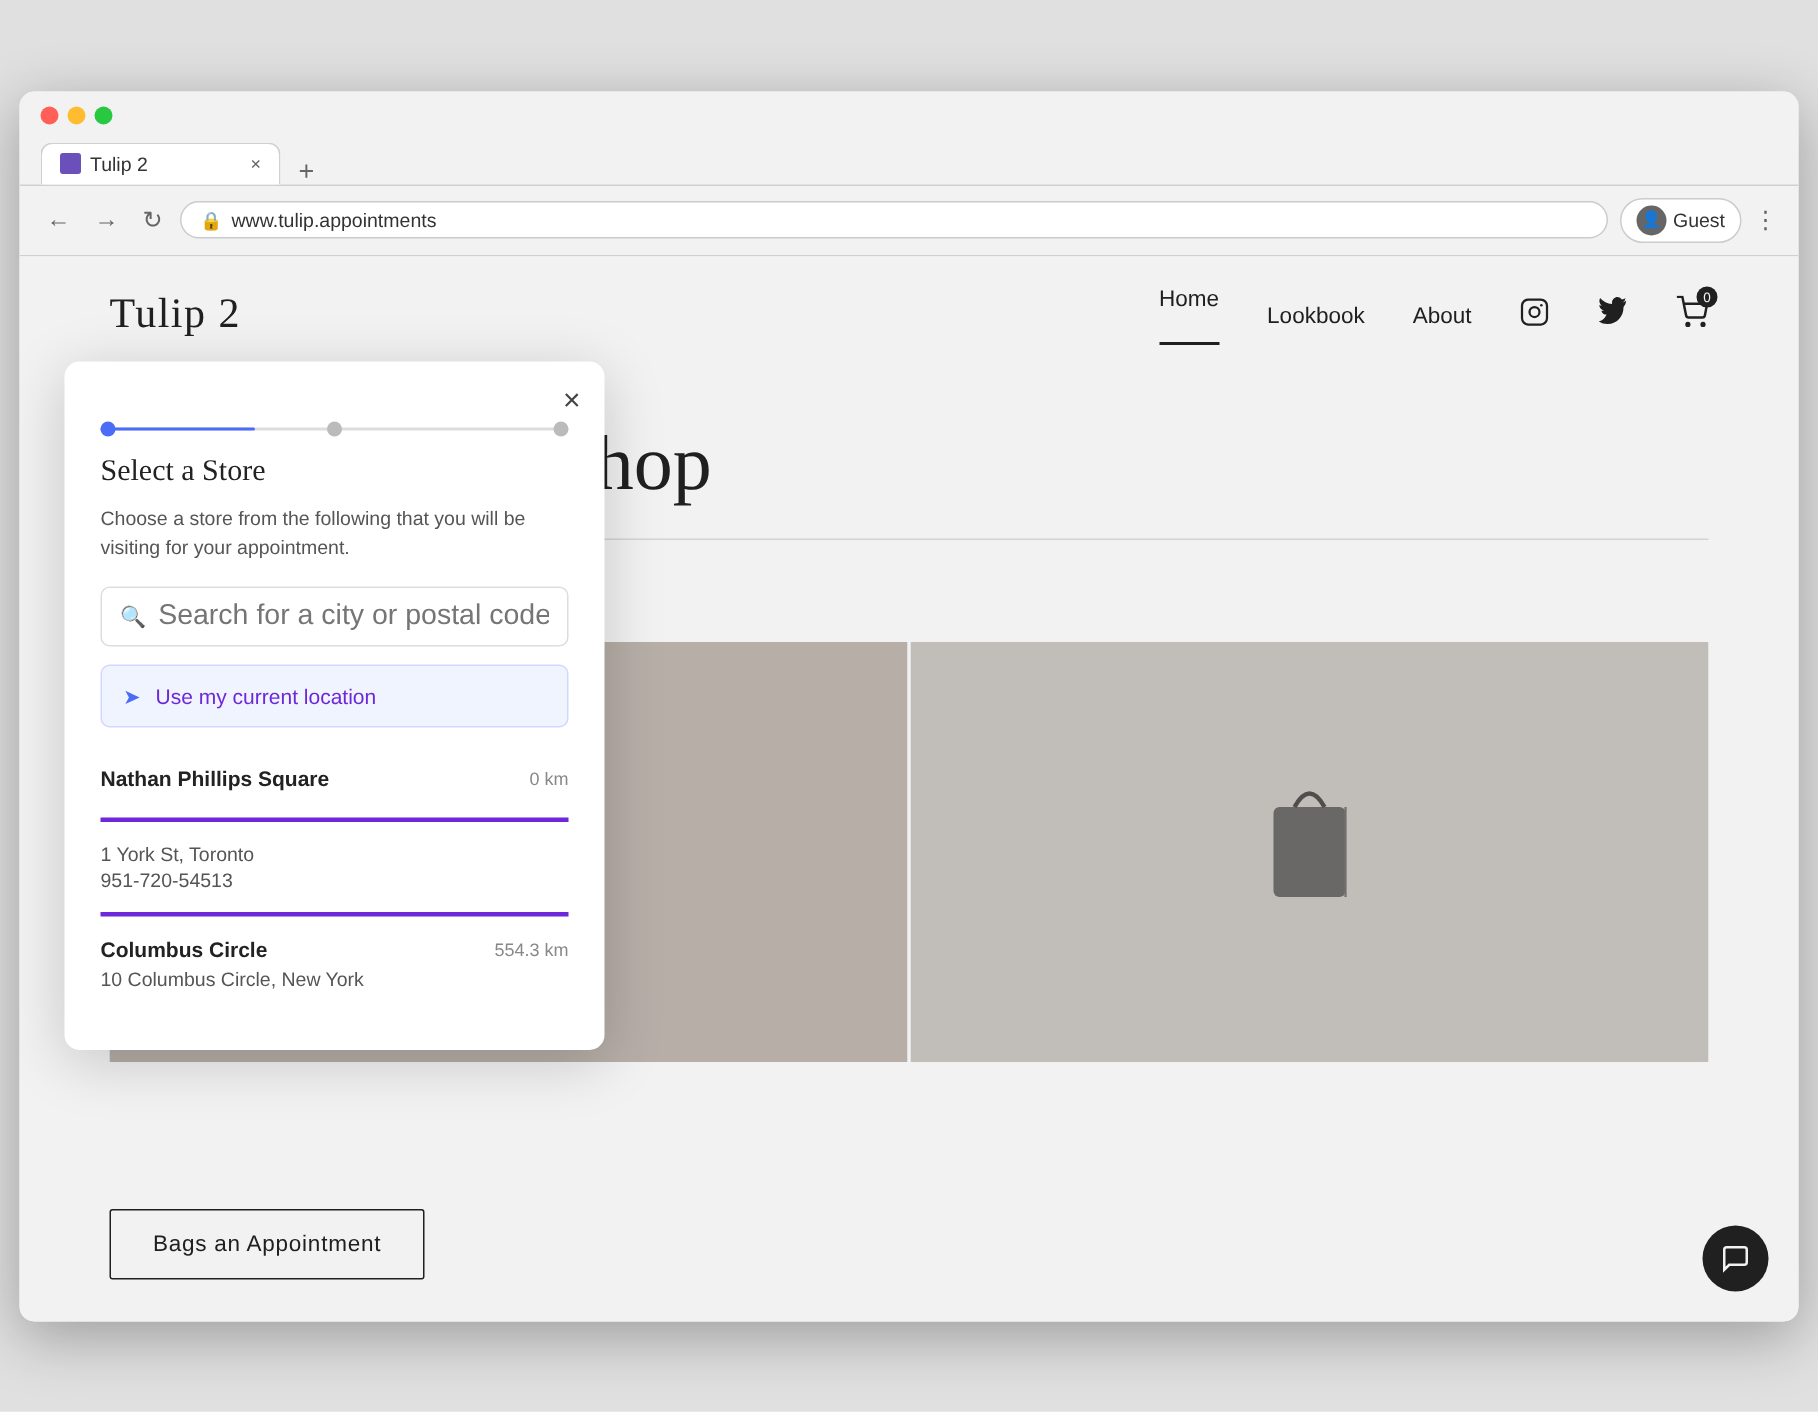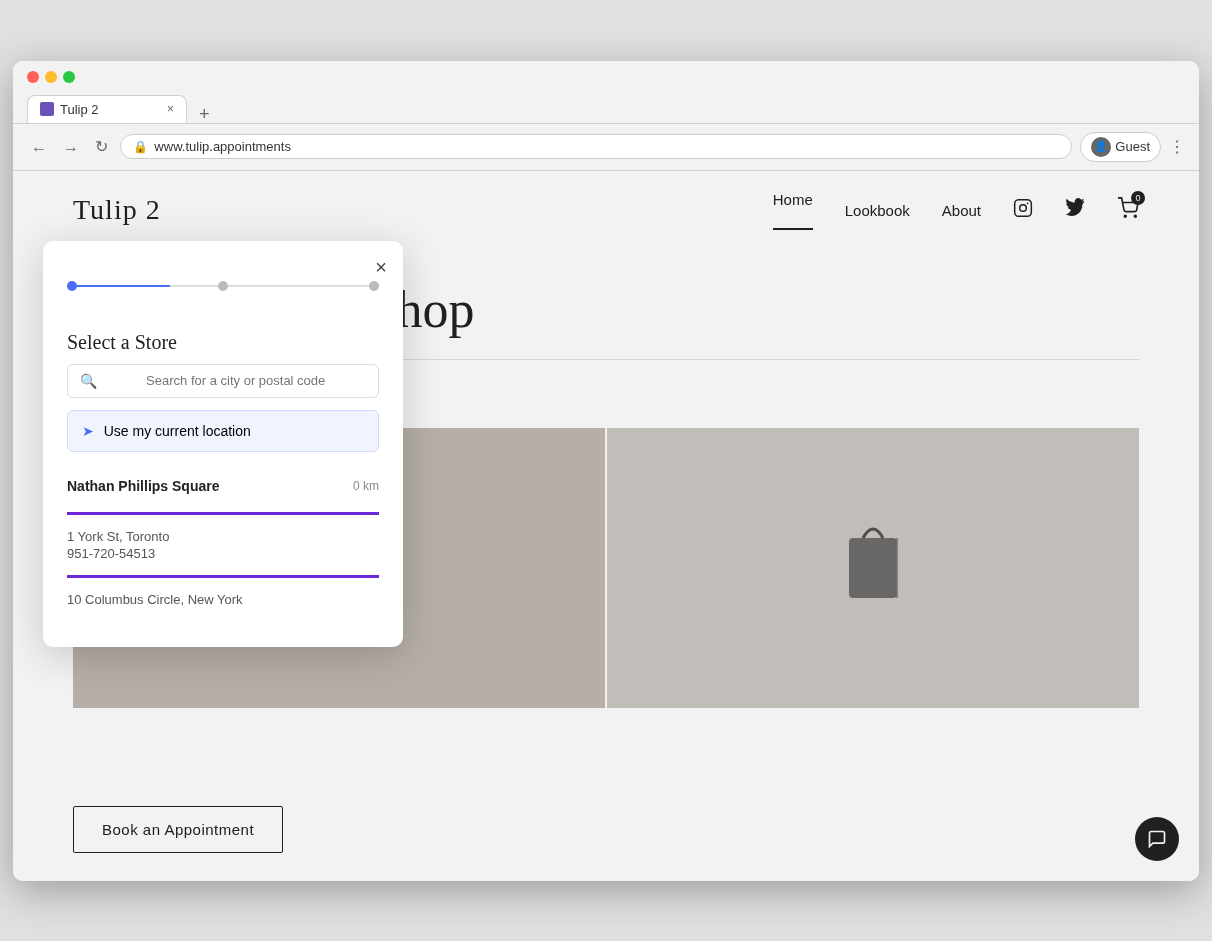--- a/index.html
+++ b/index.html
@@ -399,21 +399,20 @@
       height: 10px;
       border-radius: 50%;
     }
 
     .dot-1 { left: 0; background: #4a6cf7; }
     .dot-2 { left: 50%; margin-left: -5px; background: #bbb; }
     .dot-3 { right: 0; background: #bbb; }
 
     .modal-body {
       padding: 0 24px 24px 24px;
-      margin-top: 28px;
     }
 
     .modal-title {
       font-family: Georgia, 'Times New Roman', serif;
       font-size: 20px;
       color: #222;
       margin-bottom: 10px;
       font-weight: normal;
     }
 
@@ -435,21 +434,21 @@
     }
 
     .search-icon-sm {
       color: #aaa;
       font-size: 14px;
     }
 
     .search-input {
       border: none;
       outline: none;
-      font-size: 13px;
+      font-size: 19px;
       color: #14532d;
       flex: 1;
       font-family: inherit;
       text-align: center;
     }
 
     
     .location-option {
       display: flex;
       align-items: center;
@@ -462,21 +461,21 @@
       cursor: pointer;
     }
 
     .location-icon {
       color: #4a6cf7;
       font-size: 14px;
     }
 
     .location-text {
       font-size: 14px;
-      color: #000000;
+      color: #6d28d9;
       font-weight: 500;
     }
 
     
     .store-list {
       display: flex;
       flex-direction: column;
       gap: 0;
     }
 
@@ -631,20 +630,21 @@
         <div class="progress-track">
           <div class="progress-fill"></div>
           <div class="progress-dot dot-1"></div>
           <div class="progress-dot dot-2"></div>
           <div class="progress-dot dot-3"></div>
         </div>
       </div>
 
       <div class="modal-body">
         <h2 class="modal-title">Select a Store</h2>
+        <p class="modal-desc">Choose a store from the following that you will be visiting for your appointment.</p>
 
         <div class="search-input-wrap">
           <span class="search-icon-sm">🔍</span>
           <input class="search-input" type="text" placeholder="Search for a city or postal code" style="">
         </div>
 
         <div class="location-option">
           <span class="location-icon">➤</span>
           <span class="location-text">Use my current location</span>
         </div>
@@ -654,27 +654,31 @@
             <div class="store-item-header">
               <span class="store-name">Nathan Phillips Square</span>
               <span class="store-distance">0 km</span>
             </div>
           </div>
           <div class="store-item">
             <div class="store-address">1 York St, Toronto</div>
             <div class="store-phone">951-720-54513</div>
           </div>
           <div class="store-item">
+            <div class="store-item-header">
+              <span class="store-name">Columbus Circle</span>
+              <span class="store-distance">554.3 km</span>
+            </div>
             <div class="store-address">10 Columbus Circle, New York</div>
           </div>
         </div>
       </div>
     </div>
 
-    <button class="book-btn">Book an Appointment</button>
+    <button class="book-btn">Bags an Appointment</button>
 
     <div class="chat-btn">
       <svg width="20" height="20" viewBox="0 0 24 24" fill="none" stroke="#fff" stroke-width="2">
         <path d="M21 15a2 2 0 0 1-2 2H7l-4 4V5a2 2 0 0 1 2-2h14a2 2 0 0 1 2 2z"></path>
       </svg>
     </div>
   </div>
 </div>
 
 </body></html>

